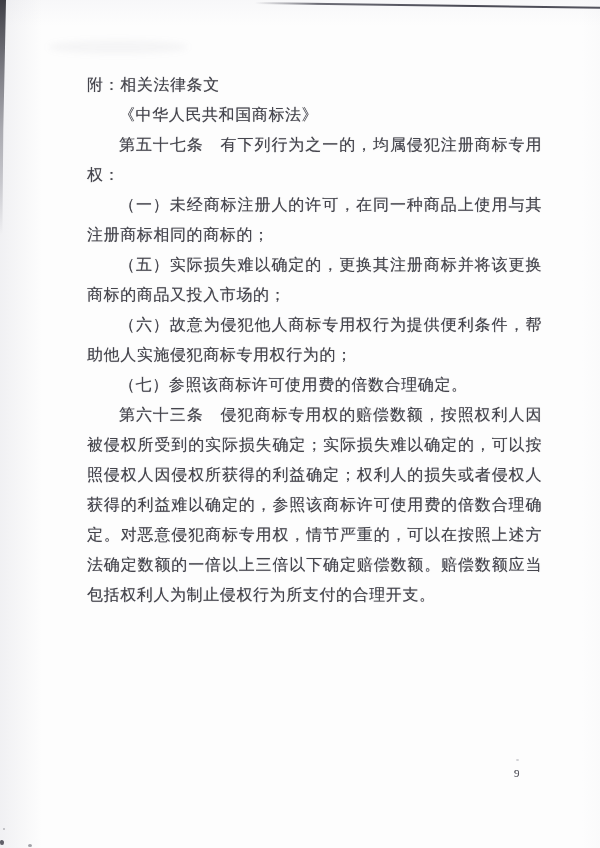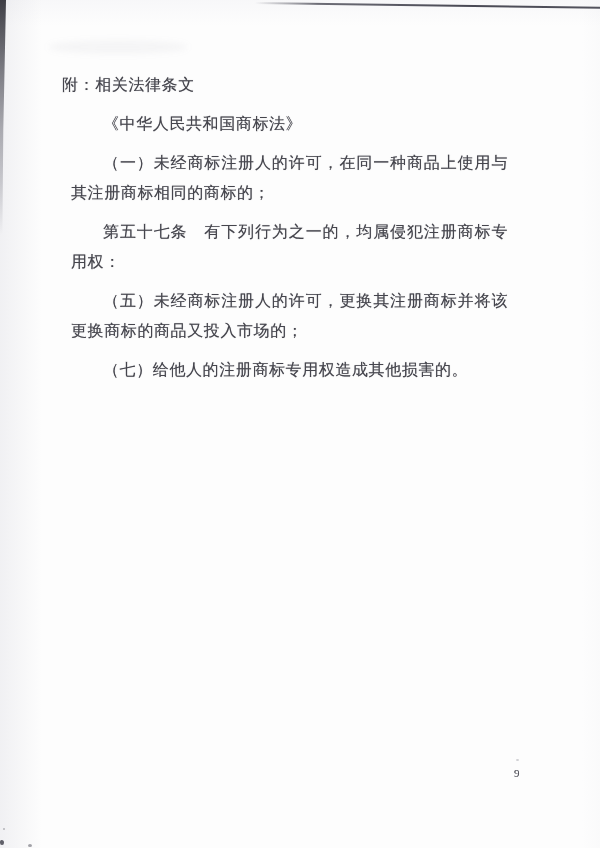--- a/index.html
+++ b/index.html
@@ -18,31 +18,31 @@
     position: absolute;
     inset: 0;
     background:
       linear-gradient(to right, rgba(190,190,202,0.20), rgba(255,255,255,0) 42px),
       linear-gradient(to bottom, rgba(215,215,224,0.14), rgba(255,255,255,0) 26px),
       linear-gradient(to left, rgba(225,225,232,0.10), rgba(255,255,255,0) 18px);
     pointer-events: none;
   }
   .content {
     position: absolute;
-    left: 62px;
+    left: 87px;
     top: 70px;
     width: 455px;
     color: #45454d;
     font-size: 16px;
     line-height: 30px;
     letter-spacing: 0.6px;
     text-align: justify;
     text-shadow: 0 0 0.7px rgba(69,69,77,0.55);
   }
-  .para { margin: 9px; text-indent: 2em; }
+  .para { margin: 0; text-indent: 2em; }
   .para-first { margin: 0; text-indent: 0; }
   .page-number {
     position: absolute;
     left: 514px;
     top: 767px;
     font-size: 11px;
     color: #55555e;
     text-shadow: 0 0 0.5px rgba(85,85,94,0.5);
   }
   
@@ -88,24 +88,26 @@
 
 <div class="page">
 
   <div class="scan-left-band"></div>
   <div class="scan-top-line"></div>
   <div class="scan-smudge"></div>
 
   <div class="content">
     <p class="para-first">附：相关法律条文</p>
     <p class="para">《中华人民共和国商标法》</p>
+    <p class="para">第五十七条　有下列行为之一的，均属侵犯注册商标专用权：</p>
     <p class="para">（一）未经商标注册人的许可，在同一种商品上使用与其注册商标相同的商标的；</p>
-    <p class="para">第五十七条　有下列行为之一的，均属侵犯注册商标专用权：</p>
-    <p class="para">（五）未经商标注册人的许可，更换其注册商标并将该更换商标的商品又投入市场的；</p>
-    <p class="para">（七）给他人的注册商标专用权造成其他损害的。</p>
+    <p class="para">（五）实际损失难以确定的，更换其注册商标并将该更换商标的商品又投入市场的；</p>
+    <p class="para">（六）故意为侵犯他人商标专用权行为提供便利条件，帮助他人实施侵犯商标专用权行为的；</p>
+    <p class="para">（七）参照该商标许可使用费的倍数合理确定。</p>
+    <p class="para">第六十三条　侵犯商标专用权的赔偿数额，按照权利人因被侵权所受到的实际损失确定；实际损失难以确定的，可以按照侵权人因侵权所获得的利益确定；权利人的损失或者侵权人获得的利益难以确定的，参照该商标许可使用费的倍数合理确定。对恶意侵犯商标专用权，情节严重的，可以在按照上述方法确定数额的一倍以上三倍以下确定赔偿数额。赔偿数额应当包括权利人为制止侵权行为所支付的合理开支。</p>
   </div>
 
   <div class="page-number">9</div>
 
   <div class="speck-1"></div>
   <div class="speck-2"></div>
   <div class="speck-3"></div>
   <div class="speck-4"></div>
 
 </div>

